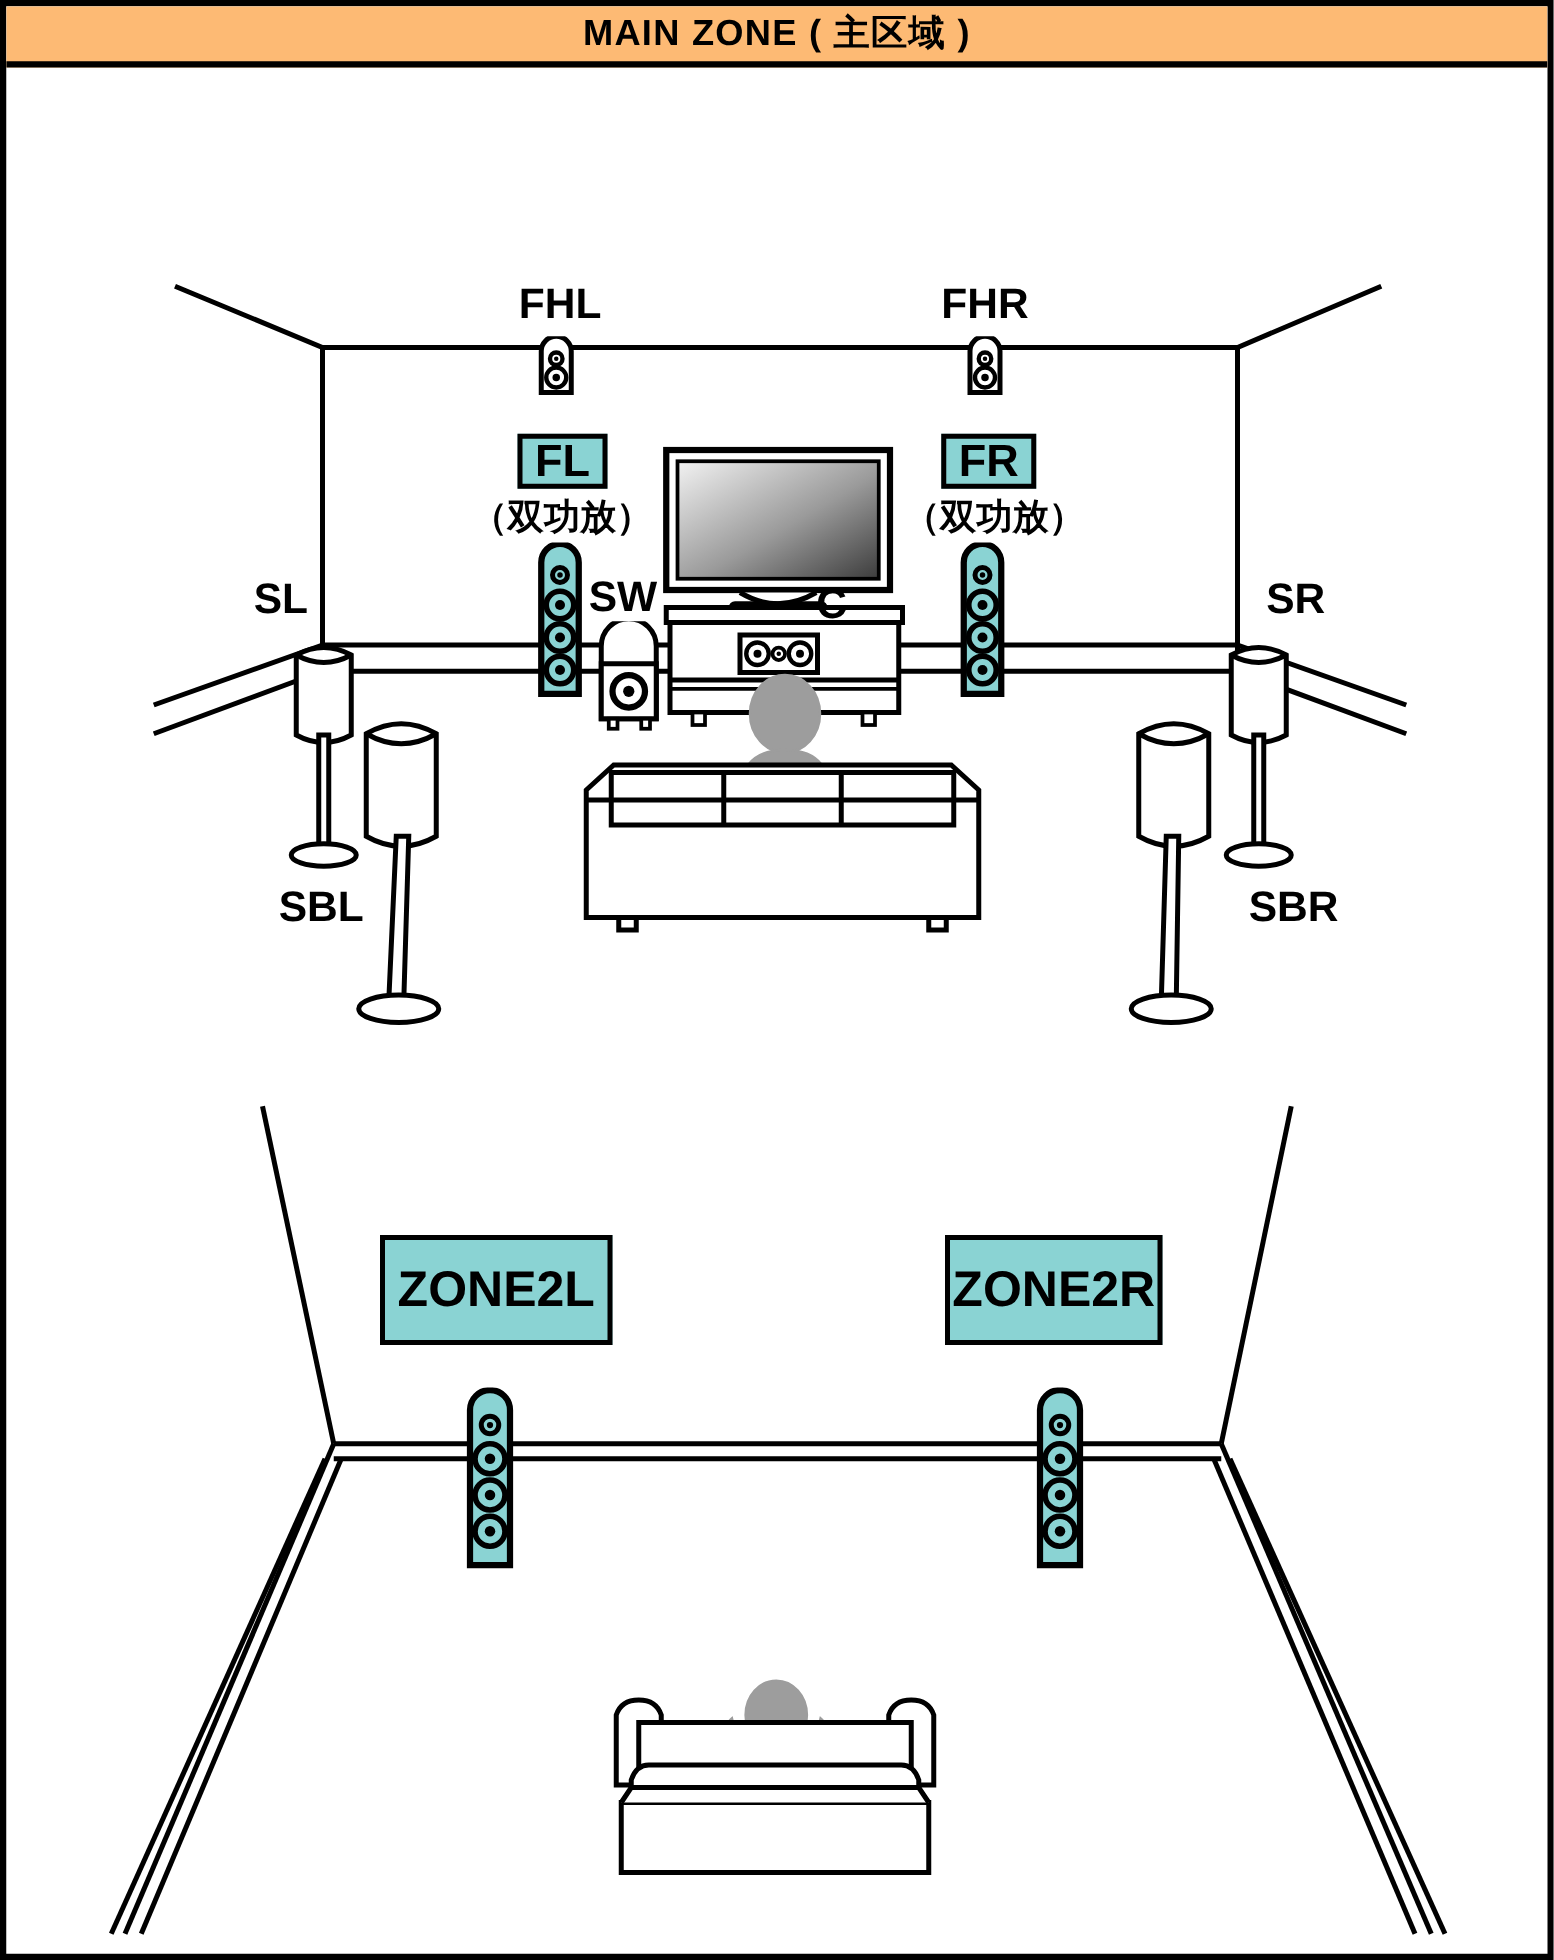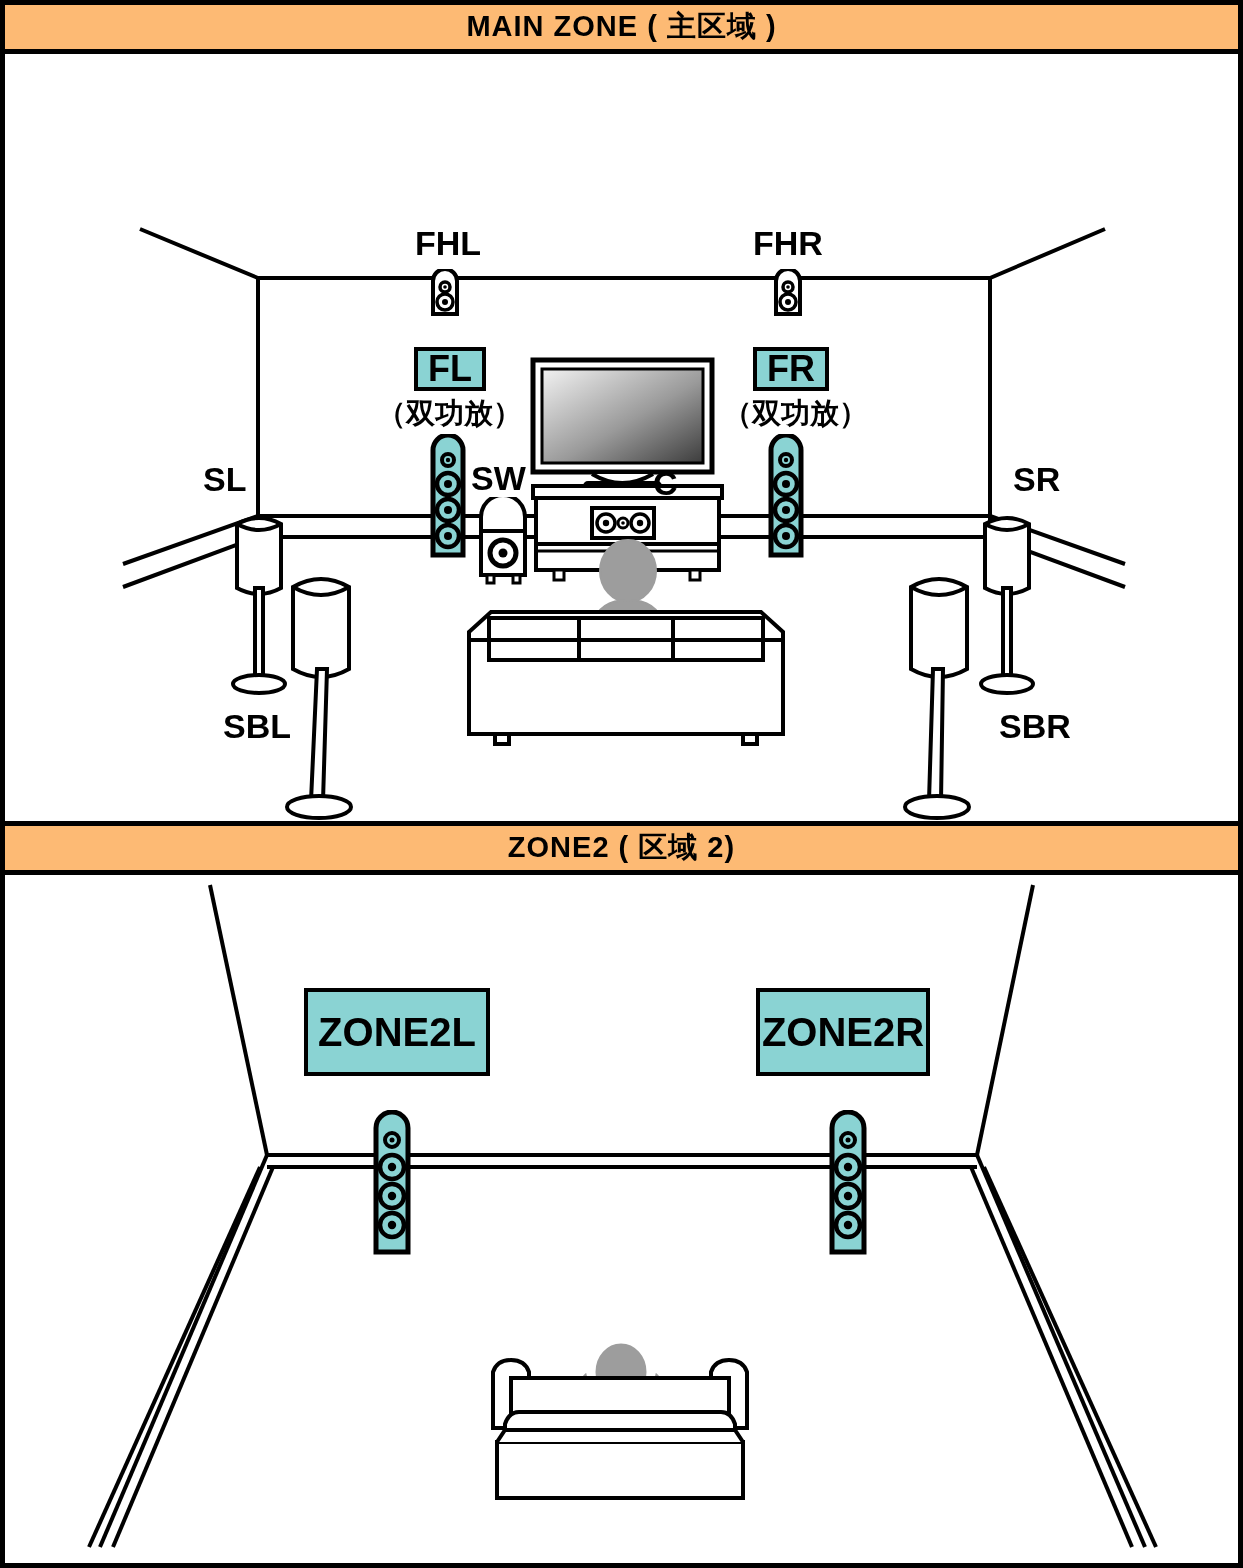--- a/index.html
+++ b/index.html
@@ -217,23 +217,20 @@
 
       <div class="chip chip-small" style="left:748px;top:293px;width:76px;height:44px;">
         <span>FR</span>
       </div>
       <div class="lbl lbl-cn" style="left:718px;top:340px;">（双功放）</div>
     </div>
   </div>
 
   <div class="panel" id="zone2-panel">
 
-    <div class="zone-header" id="zone2-header">
-      <span class="title">ZONE2 ( 区域 2)</span>
-    </div>
 
     <div class="room" id="zone2-room">
       <svg class="scene" viewBox="0 0 1233 688" preserveAspectRatio="none">
         <g fill="none" stroke="#000" stroke-width="4" stroke-linecap="butt">
 
           <path d="M205,10 L262,280"></path>
           <path d="M1028,10 L972,280"></path>
 
           <path d="M262,280 L972,280"></path>
           <path d="M262,292 L972,292"></path>

